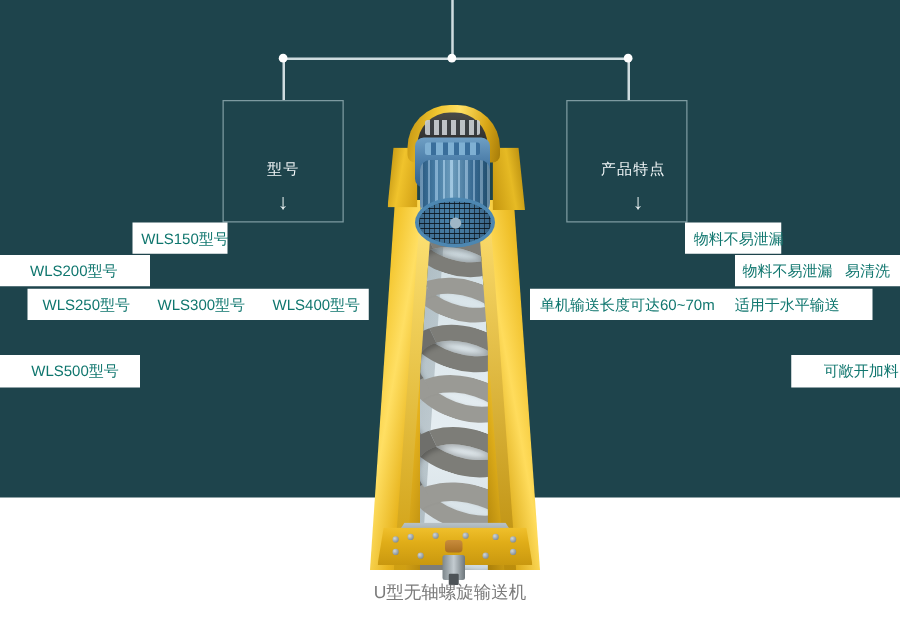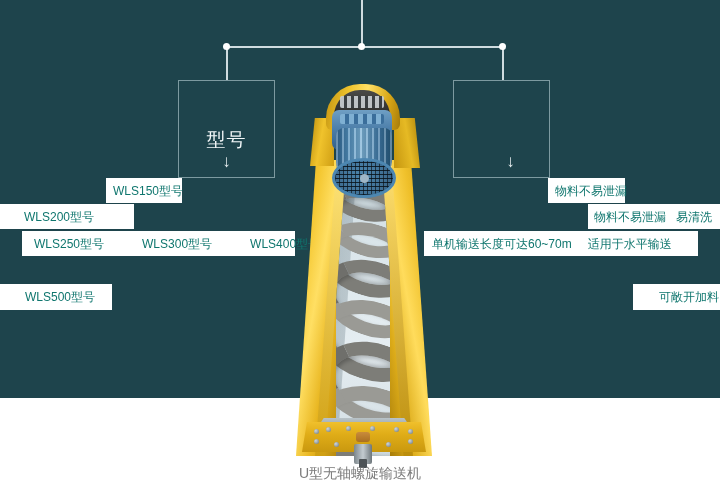--- a/index.html
+++ b/index.html
@@ -30,21 +30,21 @@
   
   .frame{
     position:absolute;
     border:1px solid #7d9aa0;
     box-sizing:border-box;
     color:#eef4f5;
   }
   .frame .ftitle{
     position:absolute;left:0;right:0;
     text-align:center;
-    font-size:19px;
+    font-size:12px;
     letter-spacing:1px;
     font-weight:400;
     color:#f2f7f8;
   }
   .frame .farrow{
     position:absolute;left:0;right:0;
     text-align:center;
     font-size:17px;
     line-height:17px;
     color:#eaf1f2;
@@ -57,21 +57,21 @@
     color:#0f766e;
     box-sizing:border-box;
     display:flex;
     align-items:center;
     font-size:12px;
     line-height:1;
     white-space:nowrap;
     box-shadow:0 0 0 0 rgba(0,0,0,0);
   }
   .chip .txt{display:inline-block;}
-  .chip .txt + .txt{margin-left:38px;}
+  .chip .txt + .txt{margin-left:22px;}
 
   
   .caption{
     position:absolute;
     left:0;width:720px;
     text-align:center;
     color:#7b7b7b;
     font-size:14px;
   }
 
@@ -234,28 +234,29 @@
   <div class="dot" style="left:223px;top:43px;"></div>
   <div class="dot" style="left:358px;top:43px;"></div>
   <div class="dot" style="left:499px;top:43px;"></div>
 
   <div class="frame" style="left:178px;top:80px;width:97px;height:98px;">
     <div class="ftitle" style="top:46px;">型号</div>
     <div class="farrow" style="top:72px;">↓</div>
   </div>
 
   <div class="frame" style="left:453px;top:80px;width:97px;height:98px;">
+    <div class="ftitle" style="top:46px;left:10px;">产品特点</div>
     <div class="farrow" style="top:72px;left:18px;">↓</div>
   </div>
 
   <div class="chip" style="left:106px;top:178px;width:76px;height:25px;padding-left:7px;">
     <span class="txt">WLS150型号</span>
   </div>
 
-  <div class="chip" style="left:0;top:204px;width:134px;height:25px;padding-left:24px;">
+  <div class="chip" style="left:0;top:204px;width:120px;height:25px;padding-left:24px;">
     <span class="txt">WLS200型号</span>
   </div>
 
   <div class="chip" style="left:22px;top:231px;width:273px;height:25px;padding-left:12px;">
     <span class="txt">WLS250型号</span>
     <span class="txt">WLS300型号</span>
     <span class="txt">WLS400型号</span>
   </div>
 
   <div class="chip" style="left:0;top:284px;width:112px;height:26px;padding-left:25px;text-align:right;">

